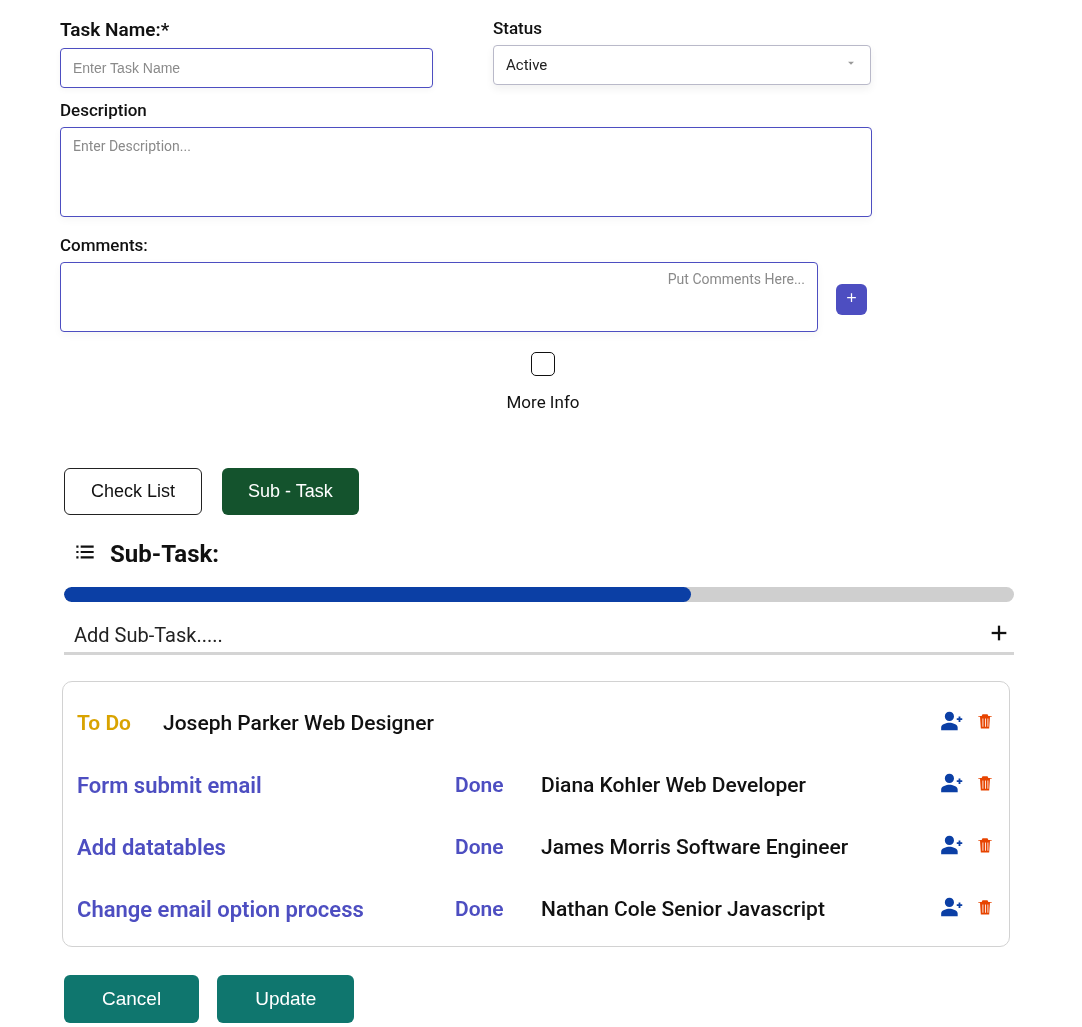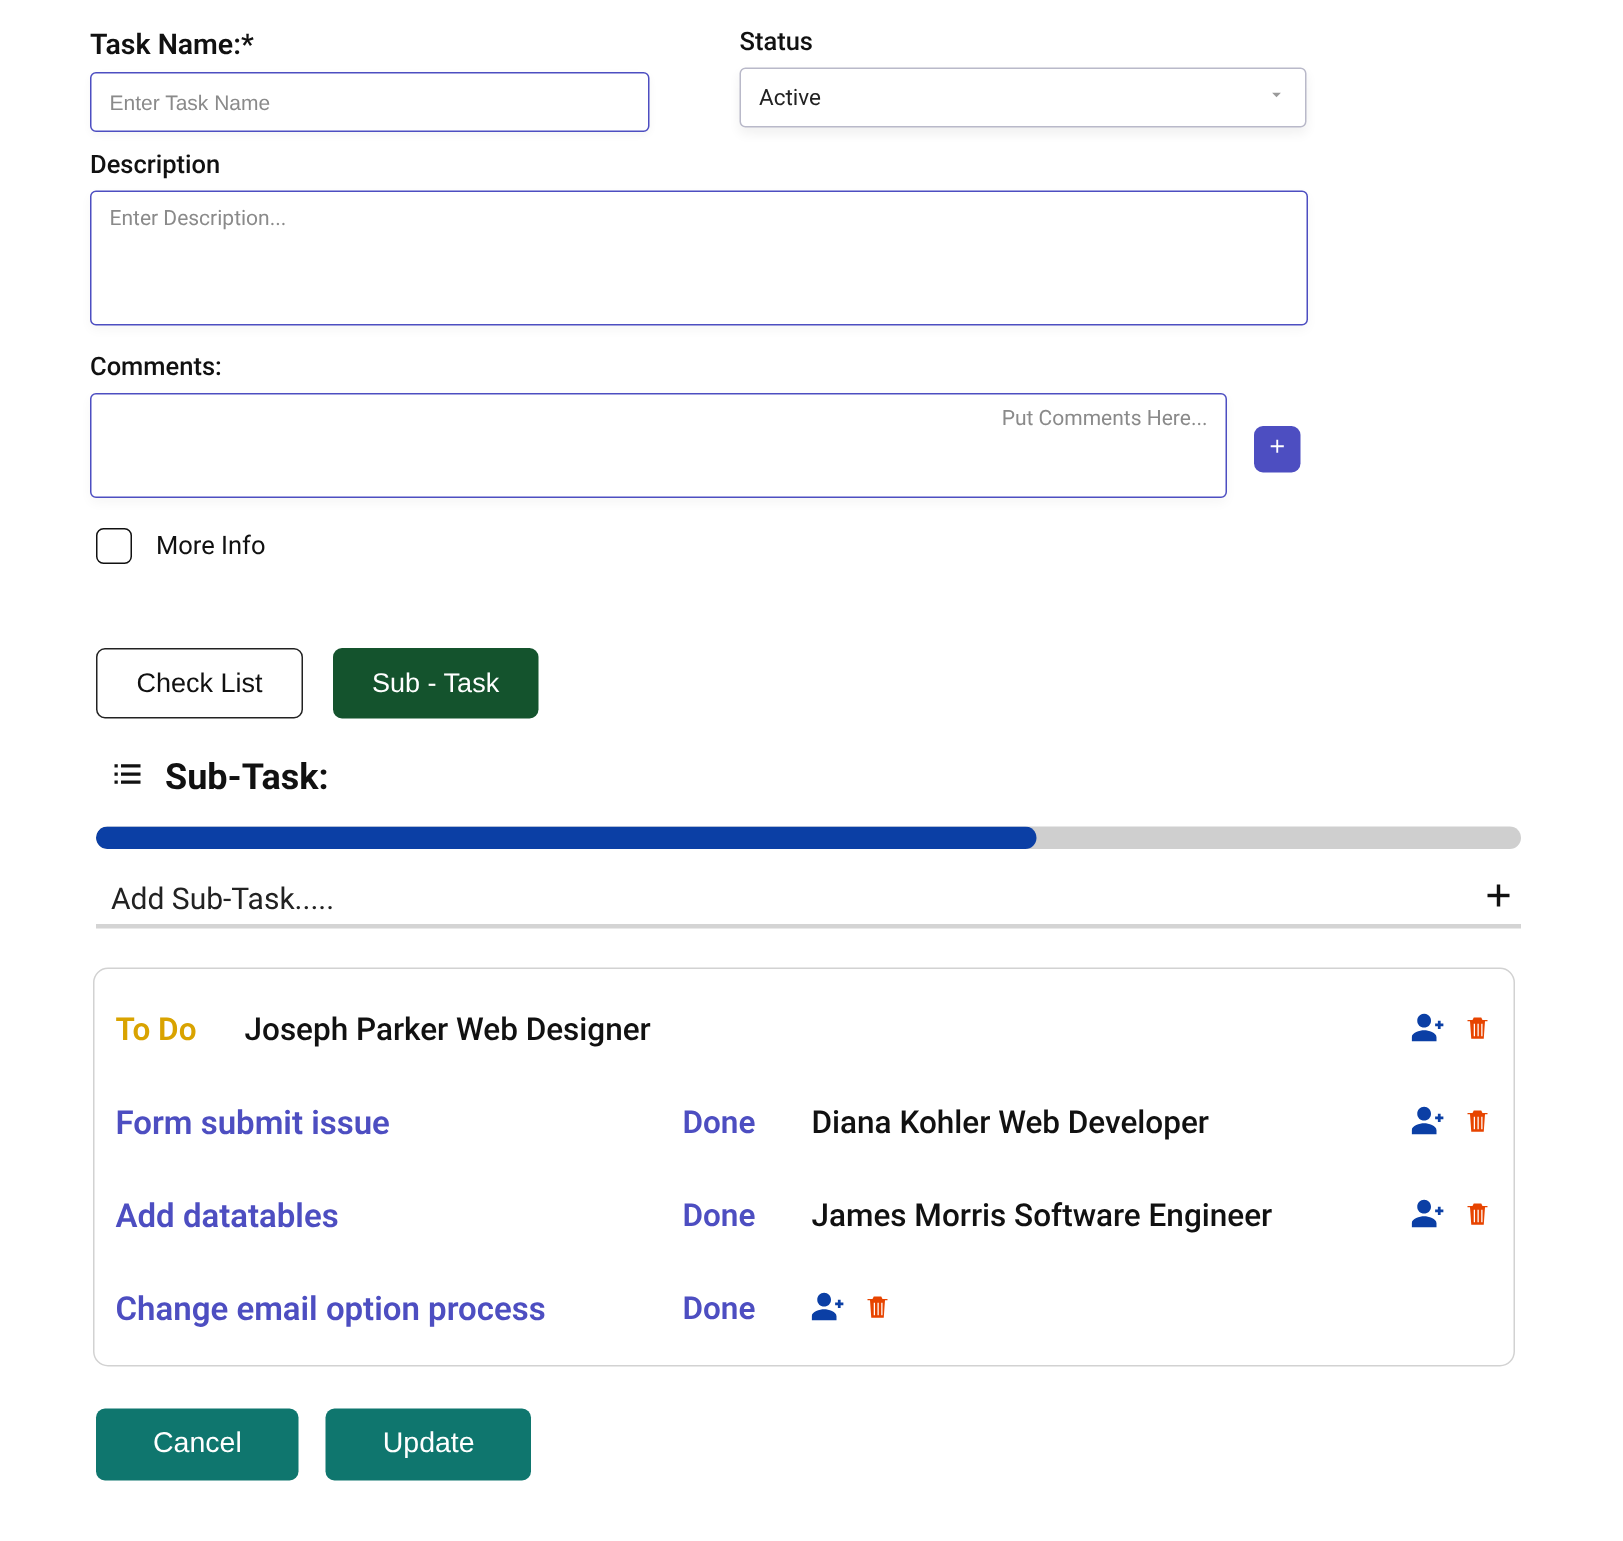--- a/index.html
+++ b/index.html
@@ -101,20 +101,21 @@
     cursor: pointer;
     margin-top: 4px;
   }
   .plus-btn svg { width: 15px; height: 15px; fill: #fff; }
   .more-info-row {
     display: flex;
     align-items: center;
     gap: 16px;
     margin-top: 20px;
     margin-left: 4px;
+    flex-direction: column;
   }
   .checkbox {
     width: 24px;
     height: 24px;
     border: 1.5px solid #111;
     border-radius: 5px;
     cursor: pointer;
     background: #fff;
   }
   .more-info-label {
@@ -341,21 +342,21 @@
         <span class="assign-icon"><svg viewBox="0 0 28 24">
             <path d="M9 12c2.8 0 5-2.2 5-5s-2.2-5-5-5-5 2.2-5 5 2.2 5 5 5zm0 2c-3.3 0-9 1.7-9 5v3h18v-3c0-3.3-5.7-5-9-5z"></path>
             <path class="assign-plus" d="M23 9h-2V7h-2v2h-2v2h2v2h2v-2h2z"></path>
           </svg></span>
         <span class="trash-icon"><svg viewBox="0 0 24 24">
             <path d="M6 7h12l-1 14H7L6 7zm3 2v10h1V9H9zm3 0v10h1V9h-1zm3 0v10h1V9h-1zM9 4h6l1 2h4v1H4V6h4l1-2z"></path>
           </svg></span>
       </div>
     </div>
     <div class="subtask-item">
-      <div class="col-name">Form submit issue</div>
+      <div class="col-name">Form submit email</div>
       <div class="col-status st-done">Done</div>
       <div class="col-person">Diana Kohler Web Developer</div>
       <div class="col-actions">
         <span class="assign-icon"><svg viewBox="0 0 28 24">
             <path d="M9 12c2.8 0 5-2.2 5-5s-2.2-5-5-5-5 2.2-5 5 2.2 5 5 5zm0 2c-3.3 0-9 1.7-9 5v3h18v-3c0-3.3-5.7-5-9-5z"></path>
             <path class="assign-plus" d="M23 9h-2V7h-2v2h-2v2h2v2h2v-2h2z"></path>
           </svg></span>
         <span class="trash-icon"><svg viewBox="0 0 24 24">
             <path d="M6 7h12l-1 14H7L6 7zm3 2v10h1V9H9zm3 0v10h1V9h-1zm3 0v10h1V9h-1zM9 4h6l1 2h4v1H4V6h4l1-2z"></path>
           </svg></span>
@@ -371,20 +372,21 @@
             <path class="assign-plus" d="M23 9h-2V7h-2v2h-2v2h2v2h2v-2h2z"></path>
           </svg></span>
         <span class="trash-icon"><svg viewBox="0 0 24 24">
             <path d="M6 7h12l-1 14H7L6 7zm3 2v10h1V9H9zm3 0v10h1V9h-1zm3 0v10h1V9h-1zM9 4h6l1 2h4v1H4V6h4l1-2z"></path>
           </svg></span>
       </div>
     </div>
     <div class="subtask-item">
       <div class="col-name">Change email option process</div>
       <div class="col-status st-done">Done</div>
+      <div class="col-person">Nathan Cole Senior Javascript</div>
       <div class="col-actions">
         <span class="assign-icon"><svg viewBox="0 0 28 24">
             <path d="M9 12c2.8 0 5-2.2 5-5s-2.2-5-5-5-5 2.2-5 5 2.2 5 5 5zm0 2c-3.3 0-9 1.7-9 5v3h18v-3c0-3.3-5.7-5-9-5z"></path>
             <path class="assign-plus" d="M23 9h-2V7h-2v2h-2v2h2v2h2v-2h2z"></path>
           </svg></span>
         <span class="trash-icon"><svg viewBox="0 0 24 24">
             <path d="M6 7h12l-1 14H7L6 7zm3 2v10h1V9H9zm3 0v10h1V9h-1zm3 0v10h1V9h-1zM9 4h6l1 2h4v1H4V6h4l1-2z"></path>
           </svg></span>
       </div>
     </div>

